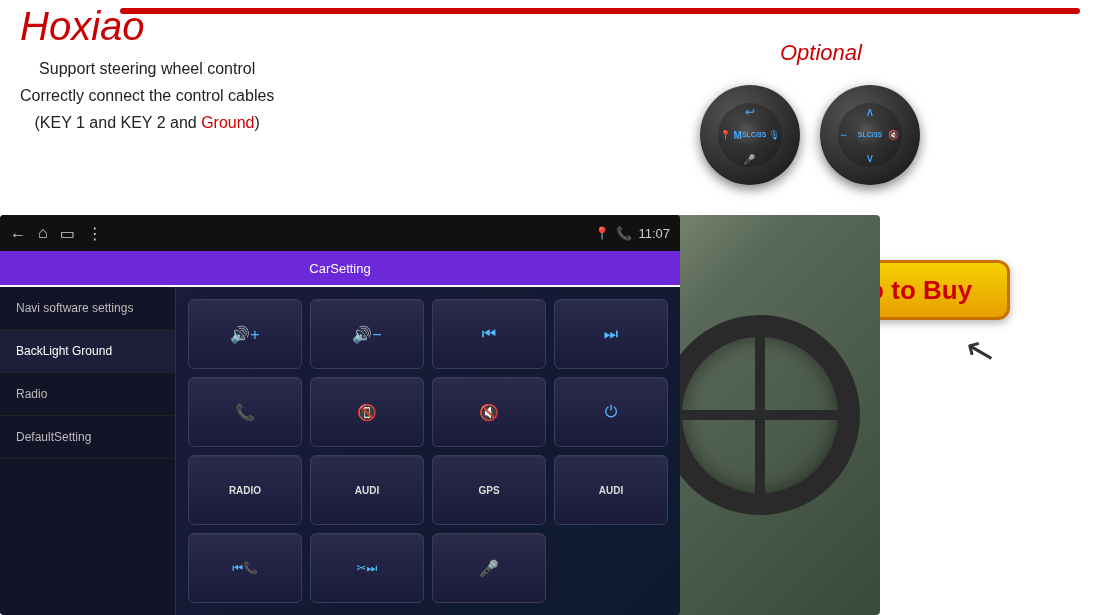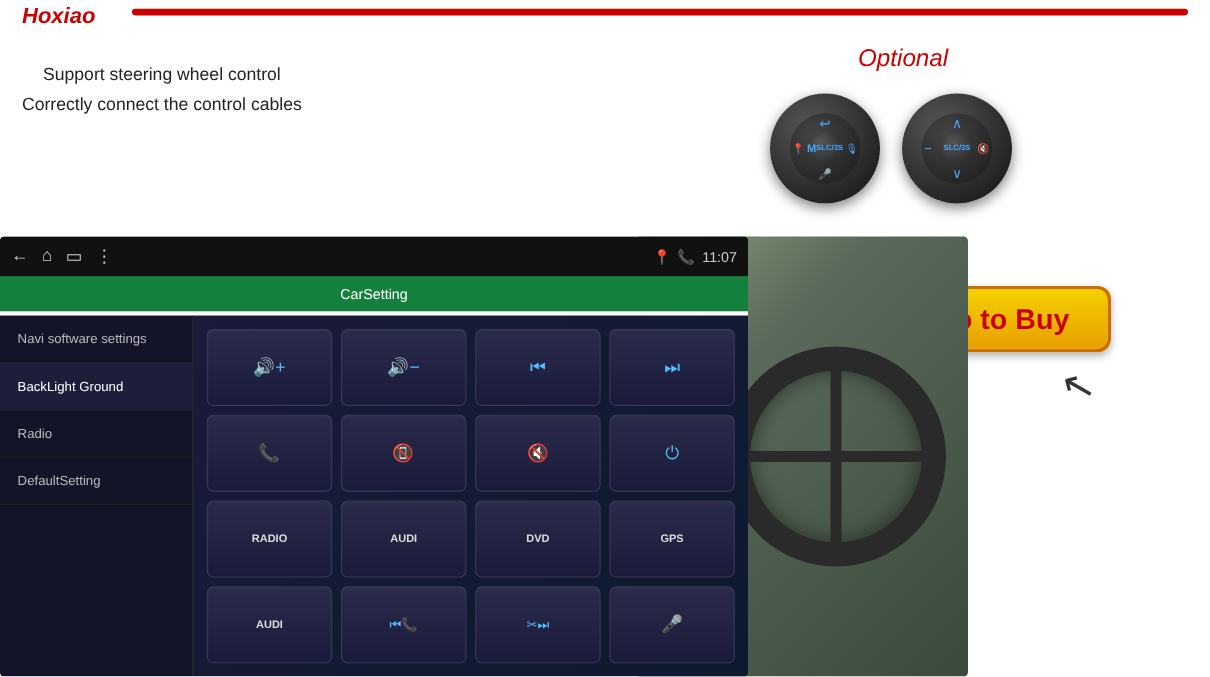--- a/index.html
+++ b/index.html
@@ -21,22 +21,22 @@
       height: 6px;
       background: linear-gradient(to right, #cc0000, #cc0000);
       border-radius: 3px;
     }
 
     
     .logo {
       position: absolute;
       top: 4px;
       left: 20px;
-      font-size: 20px;
-      font-weight: bold;
+      font-size: 40px;
+      font-weight: normal;
       color: #cc0000;
       font-style: italic;
     }
 
     
     .left-text {
       position: absolute;
       top: 55px;
       left: 20px;
       font-size: 16px;
@@ -218,22 +218,22 @@
       align-items: center;
       justify-content: center;
       color: #aaa;
       font-size: 13px;
       cursor: pointer;
       border-bottom: 2px solid transparent;
     }
 
     .unit-tab.active {
       color: #fff;
-      background: #15803d;
-      border-bottom: 4px solid #ffffff;
+      background: #6d28d9;
+      border-bottom: 2px solid #ffffff;
     }
 
     
     .unit-content {
       position: absolute;
       top: 72px;
       left: 0;
       bottom: 0;
       right: 0;
       display: flex;
@@ -351,20 +351,23 @@
 </head>
 <body>
 
 <div class="top-bar"></div>
 
 <div class="logo">Hoxiao</div>
 
 <div class="left-text">
   <div>Support steering wheel control</div>
   <div>Correctly connect the control cables</div>
+  <div>
+    <span>(KEY 1 and KEY 2 and </span><span class="highlight">Ground</span><span>)</span>
+  </div>
 </div>
 
 <div class="optional-label">Optional</div>
 
 <div class="controllers">
 
   <div class="controller">
     <div class="controller-inner">
       <div class="ctrl-arrows">
         <span class="ctrl-arrow up">↩</span>
@@ -472,23 +475,20 @@
           <span>⏻</span>
         </div>
 
         <div class="unit-btn text-btn">
           <span>RADIO</span>
         </div>
         <div class="unit-btn text-btn">
           <span>AUDI</span>
         </div>
         <div class="unit-btn text-btn">
-          <span>DVD</span>
-        </div>
-        <div class="unit-btn text-btn">
           <span>GPS</span>
         </div>
 
         <div class="unit-btn text-btn">
           <span>AUDI</span>
         </div>
         <div class="unit-btn">
           <span style="font-size:12px;">⏮📞</span>
         </div>
         <div class="unit-btn">

